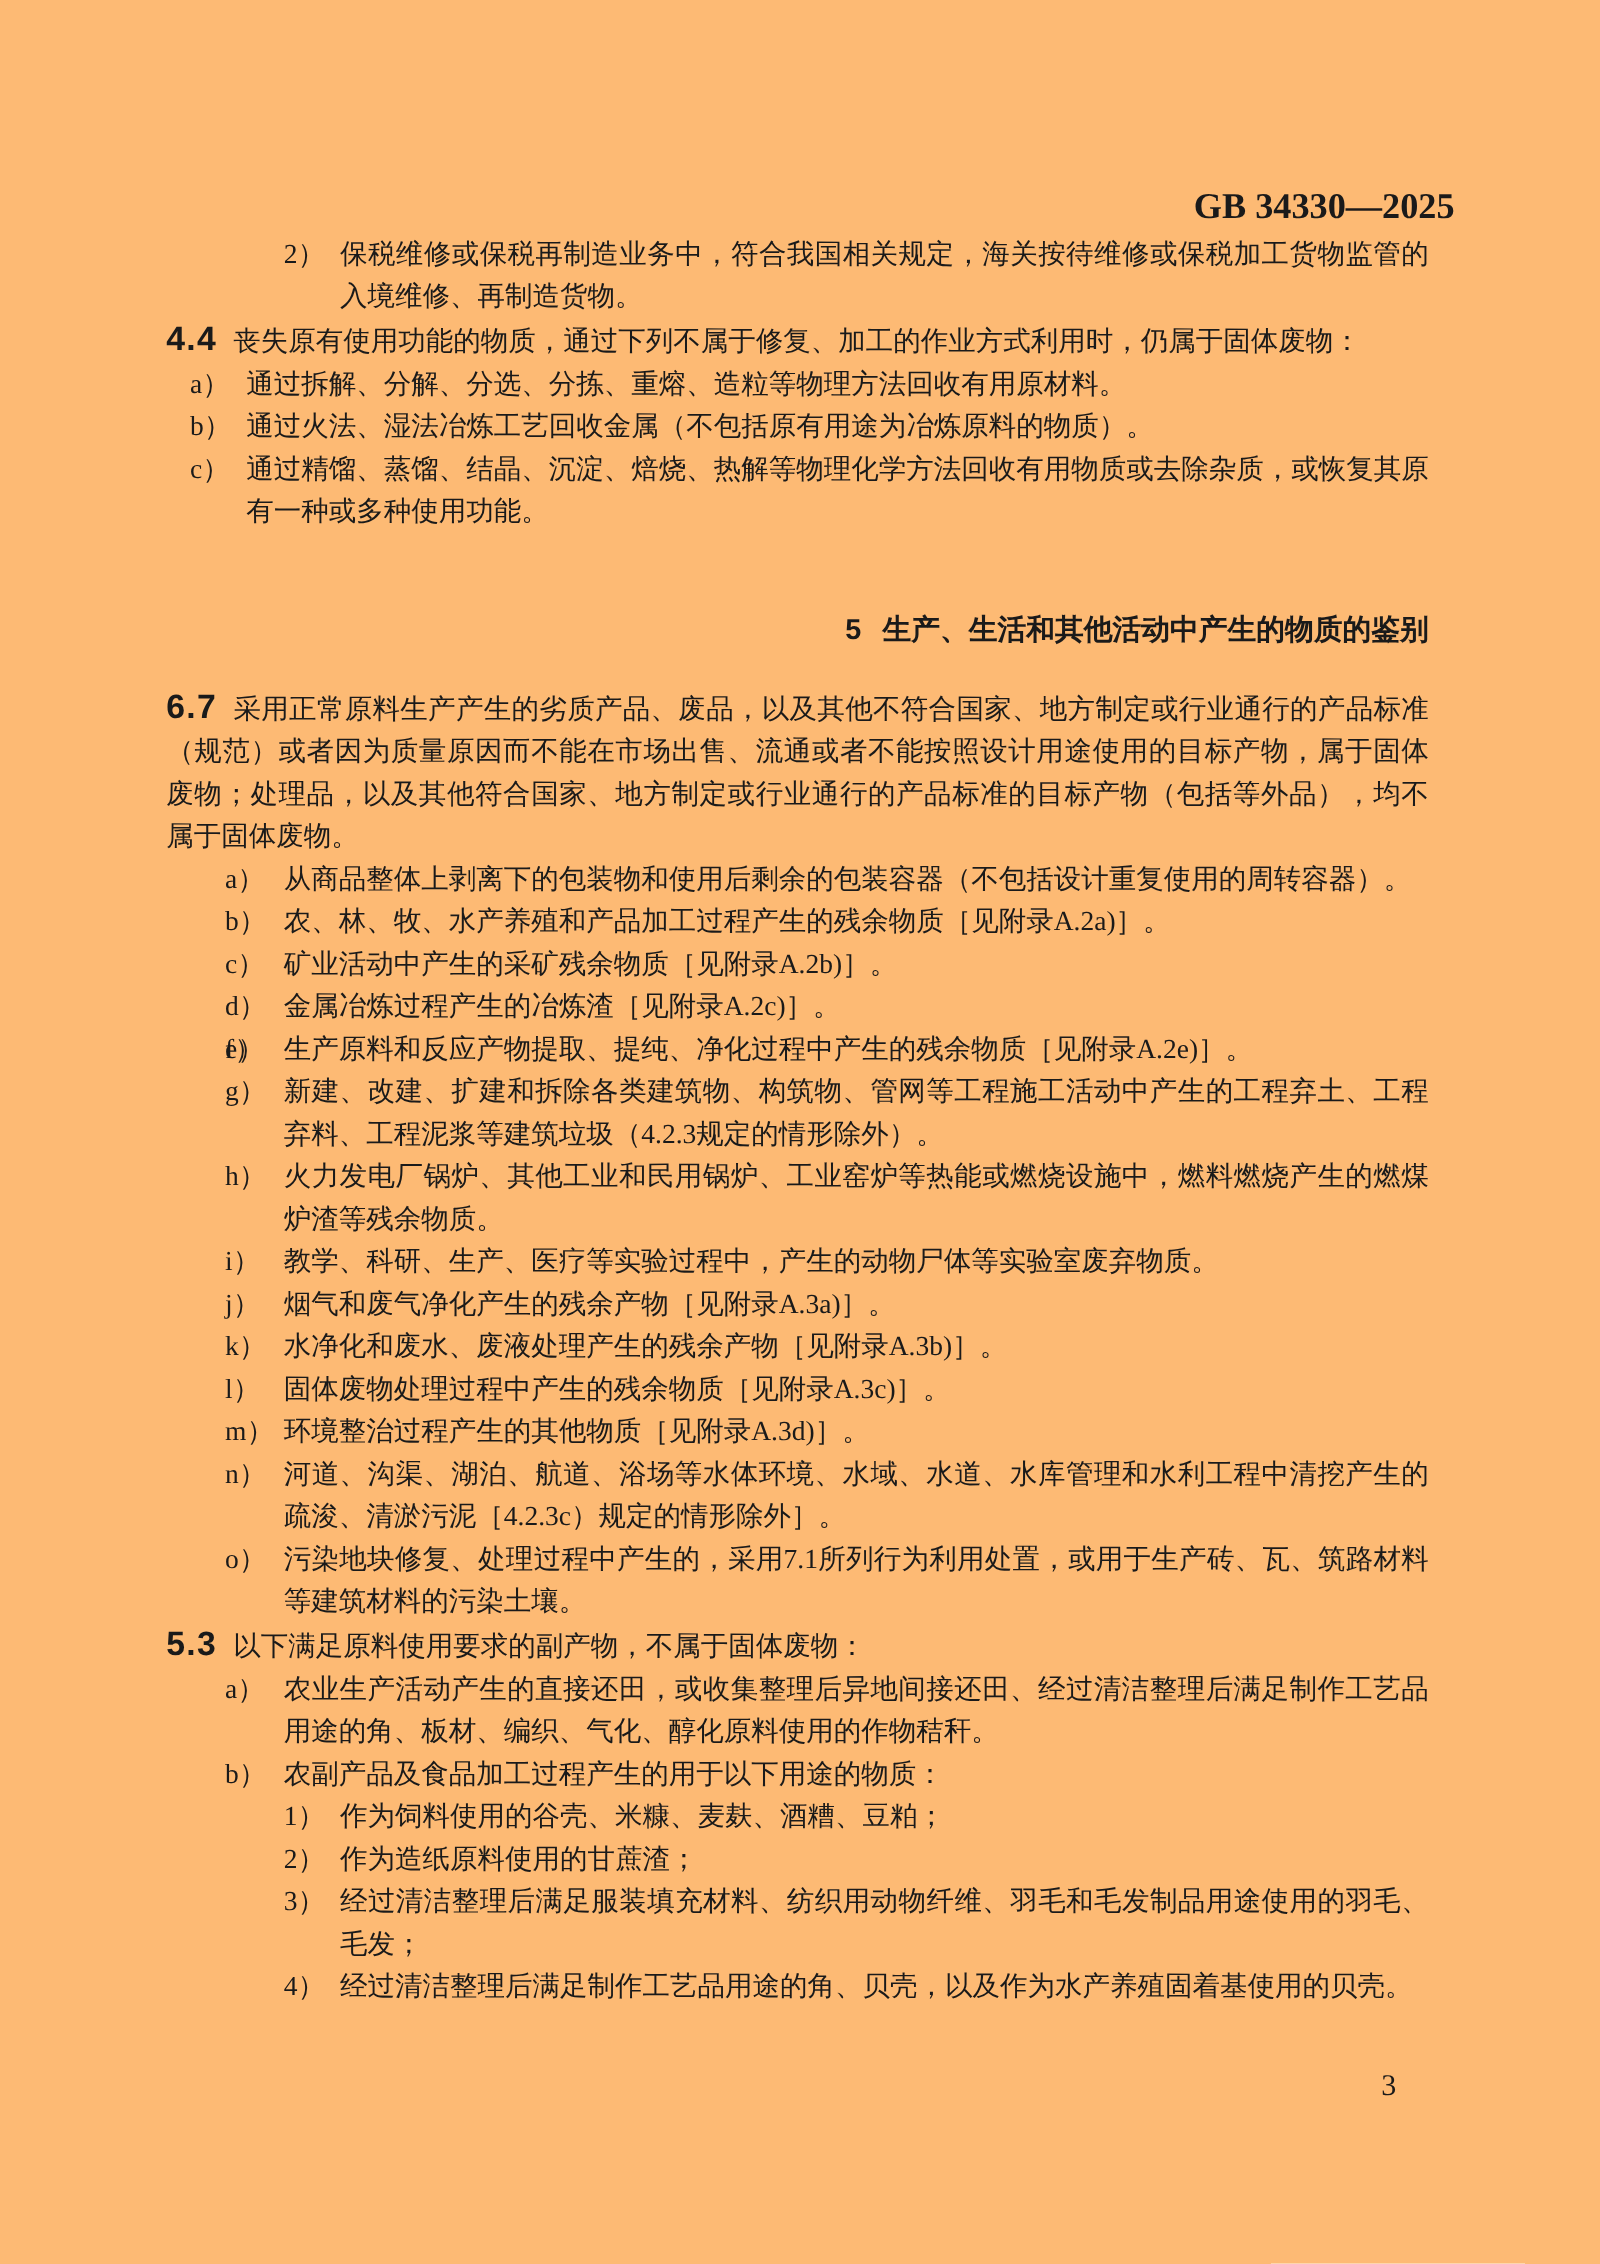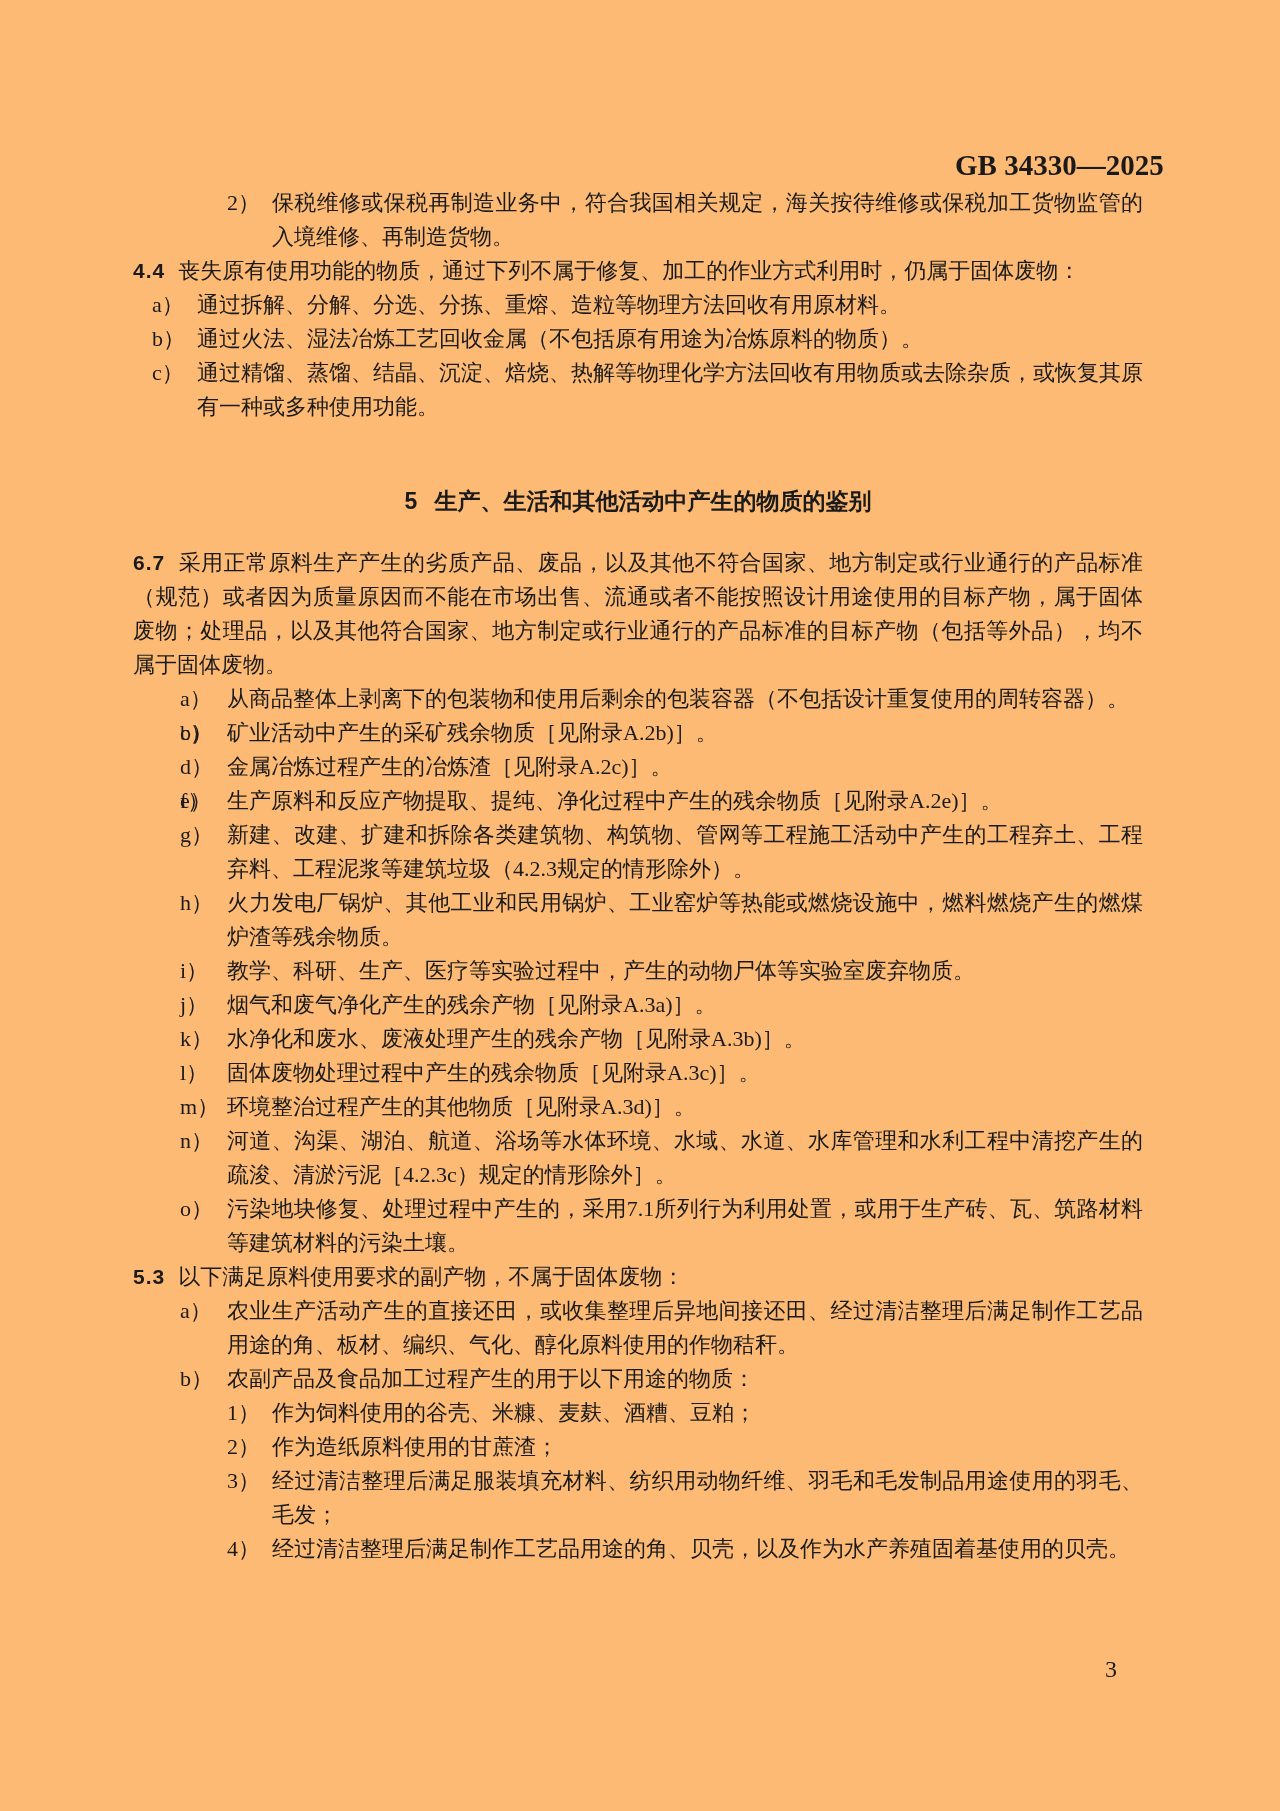--- a/index.html
+++ b/index.html
@@ -36,32 +36,32 @@
   .hang-sub { padding-left: 139px; }
   .hang-sub > .lbl { position: absolute; left: 94px; }
   .hang-a { padding-left: 94px; }
   .hang-a > .lbl { position: absolute; left: 47px; }
   .hang-a44 { padding-left: 64px; }
   .hang-a44 > .lbl { position: absolute; left: 19px; }
   
   .cnum {
     font-family: "Liberation Sans", "DejaVu Sans", sans-serif;
     font-weight: bold;
-    font-size: 21px;
+    font-size: 27px;
     margin-right: 13px;
     letter-spacing: 1px;
   }
   
   .h5 {
     font-family: "Liberation Sans", "DejaVu Sans", sans-serif;
     font-weight: bold;
     font-size: 23px;
     margin-top: 60px;
     margin-bottom: 28px;
-    text-align: center;
+    text-align: right;
   }
   .h5 .hnum { margin-right: 17px; }
   .pagenum {
     position: absolute;
     top: 1656px;
     left: 1105px;
     font-size: 24px;
     font-family: "Liberation Serif", "DejaVu Serif", serif;
   }
 </style>
@@ -102,20 +102,21 @@
     <div class="para">
       <span class="cnum">6.7</span><span>采用正常原料生产产生的劣质产品、废品，以及其他不符合国家、地方制定或行业通行的产品标准（规范）或者因为质量原因而不能在市场出售、流通或者不能按照设计用途使用的目标产物，属于固体废物；处理品，以及其他符合国家、地方制定或行业通行的产品标准的目标产物（包括等外品），均不属于固体废物。</span>
     </div>
 
     <div class="para hang-a">
       <span class="lbl">a）</span>
       <span>从商品整体上剥离下的包装物和使用后剩余的包装容器（不包括设计重复使用的周转容器）。</span>
     </div>
     <div class="para hang-a">
       <span class="lbl">b）</span>
+      <span>农、林、牧、水产养殖和产品加工过程产生的残余物质［见附录A.2a)］。</span>
     </div>
     <div class="para hang-a">
       <span class="lbl">c）</span>
       <span>矿业活动中产生的采矿残余物质［见附录A.2b)］。</span>
     </div>
     <div class="para hang-a">
       <span class="lbl">d）</span>
       <span>金属冶炼过程产生的冶炼渣［见附录A.2c)］。</span>
     </div>
     <div class="para hang-a">

